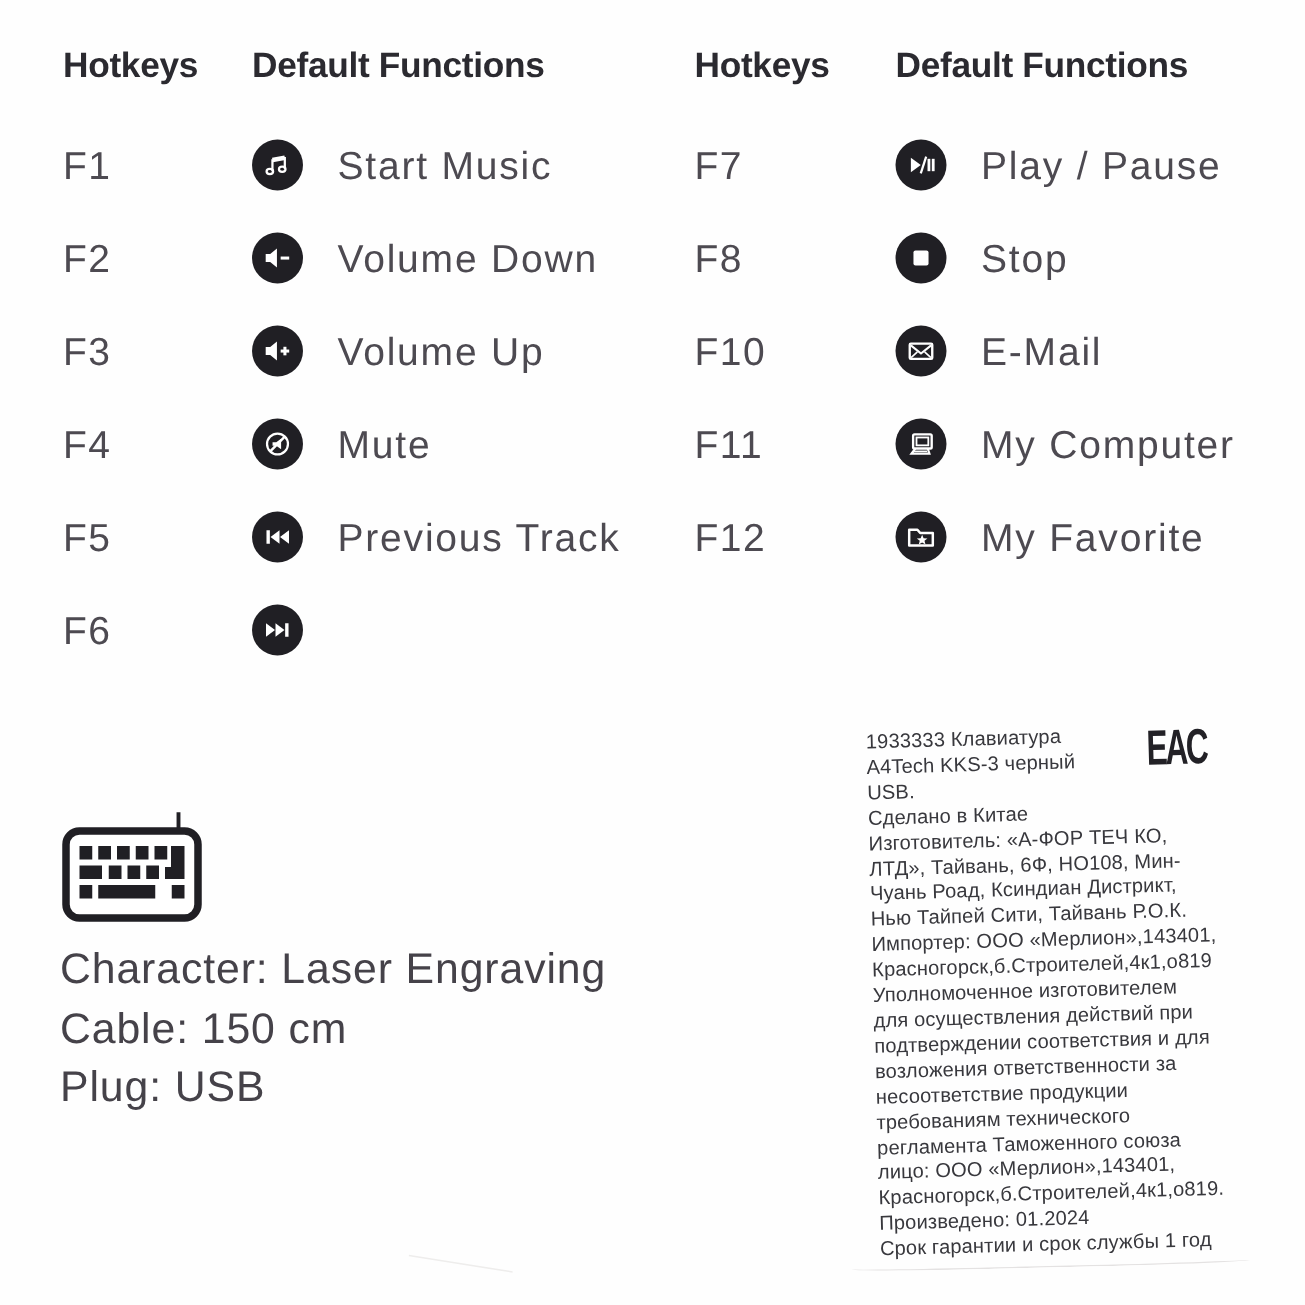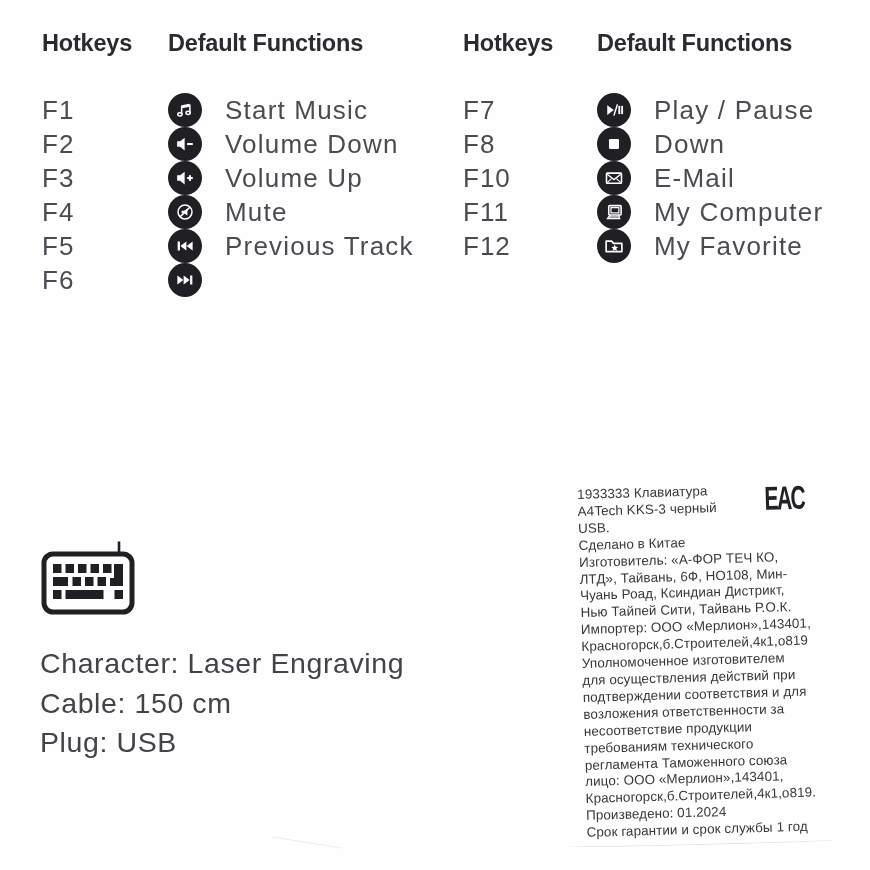--- a/index.html
+++ b/index.html
@@ -18,41 +18,41 @@
   .hotkey-table{position:absolute;top:30px;}
   .hotkey-table.left{left:42px;}
   .hotkey-table.right{left:463px;}
   .thead{display:flex;align-items:baseline;}
   .th{
     font-weight:700;font-size:23.5px;color:#2b2a30;
     letter-spacing:-0.2px;white-space:nowrap;
   }
   .left .th-key{width:126px;}
   .right .th-key{width:134px;}
-  .rows{display:flex;flex-direction:column;margin-top:36px;}
+  .rows{display:flex;flex-direction:column;gap:28px;margin-top:36px;}
   .row{display:flex;align-items:center;height:34px;}
   .left .key{width:126px;}
   .right .key{width:134px;}
   .key{
     font-size:26px;color:#4d4a51;letter-spacing:1px;white-space:nowrap;
   }
   .icon-circle{
     flex:0 0 34px;width:34px;height:34px;border-radius:50%;
     background:#201f24;display:flex;align-items:center;justify-content:center;
     margin-right:23px;
   }
   .icon-circle svg{display:block;}
   .fn{
     font-size:26px;color:#4d4a51;letter-spacing:1.2px;white-space:nowrap;
   }
 
   
   .specs{position:absolute;left:40px;top:538px;}
   .kb-icon{display:block;}
-  .spec-lines{margin-top:26px;}
+  .spec-lines{margin-top:9px;}
   .spec-line{
     font-size:28.5px;line-height:39.5px;color:#454249;
     letter-spacing:0.6px;white-space:nowrap;
   }
 
   
   .label{
     position:absolute;left:577px;top:487px;width:252px;
     transform:rotate(-1.6deg);transform-origin:0 0;
   }
@@ -183,21 +183,21 @@
         <span class="fn">Play / Pause</span>
       </div>
 
       <div class="row">
         <span class="key">F8</span>
         <span class="icon-circle">
           <svg width="24" height="24" viewBox="0 0 32 32">
             <rect x="9.3" y="9.3" width="13.4" height="13.4" rx="1.8" fill="#fff"></rect>
           </svg>
         </span>
-        <span class="fn">Down</span>
+        <span class="fn">Stop</span>
       </div>
 
 
       <div class="row">
         <span class="key">F10</span>
         <span class="icon-circle">
           <svg width="24" height="24" viewBox="0 0 32 32" fill="none" stroke="#fff">
             <rect x="6" y="9.5" width="20" height="13.5" rx="1" stroke-width="2.1"></rect>
             <path d="M7 11 L16 18.2 L25 11" stroke-width="1.9"></path>
             <path d="M7.2 21.8 L12.8 16.8 M24.8 21.8 L19.2 16.8" stroke-width="1.5"></path>

